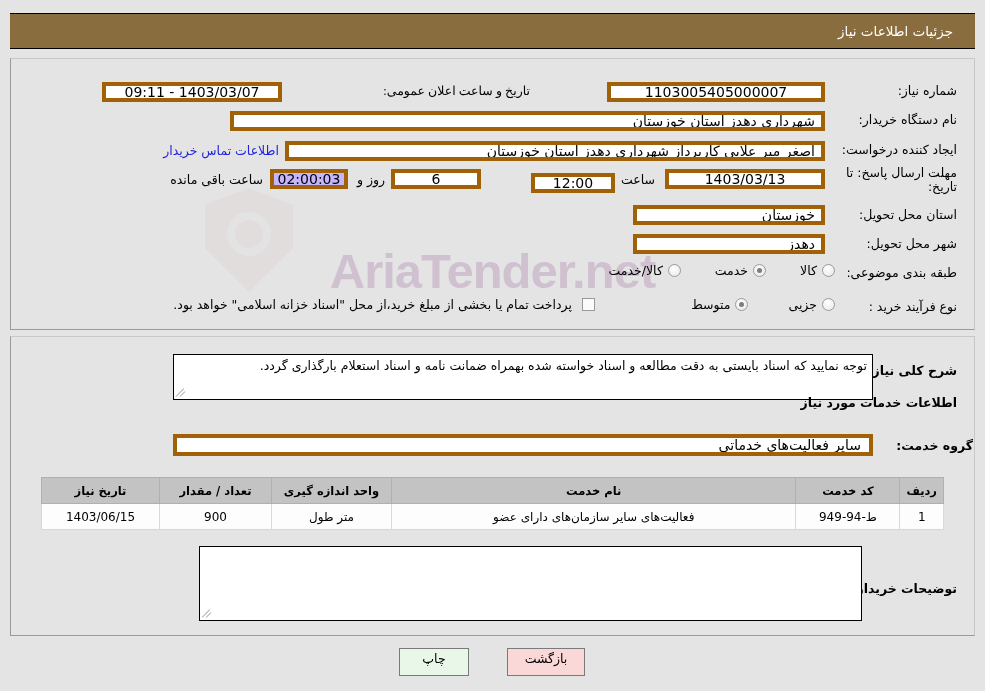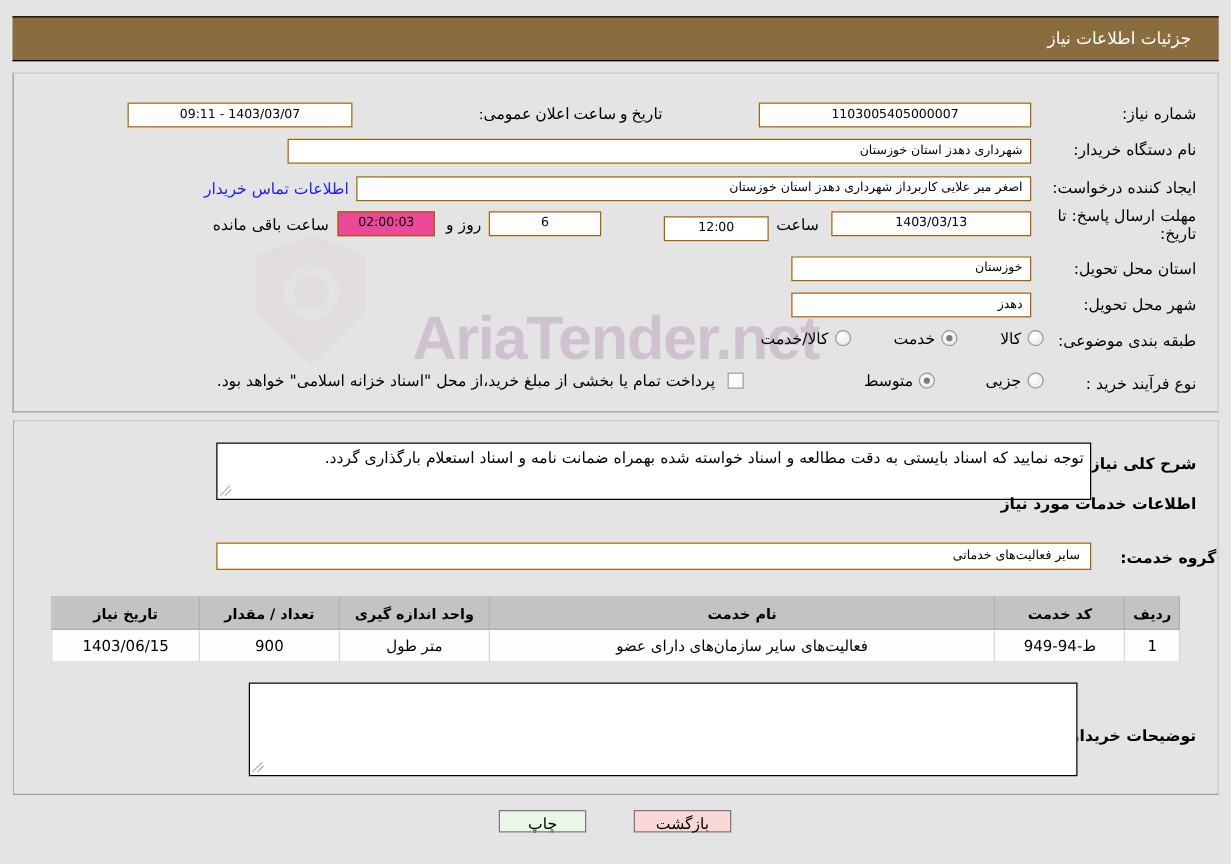--- a/index.html
+++ b/index.html
@@ -37,30 +37,30 @@
   
   .frow {
     position: absolute; display: flex; align-items: center;
     white-space: nowrap;
   }
   .lbl { font-size: 12.5px; color: #000; }
   .lbl-wrap { line-height: 14px; white-space: normal; text-align: right; }
 
   .fld {
     background: #ffffff;
-    border: 1px solid #a16207;
+    border: 4px solid #a16207;
     height: 20px; line-height: 18px;
-    font-size: 10px;
+    font-size: 14px;
     padding: 0 15px;
     text-align: center;
     overflow: hidden;
     display: flex; align-items: center; justify-content: center;
   }
   .fld.rt { justify-content: flex-start; text-align: right; }
-  .fld.cream { background: #ec4899; }
+  .fld.cream { background: #c4b5fd; }
 
   .link-blue { color: #2222dd; font-size: 12.5px; }
 
   
   .radio {
     width: 13px; height: 13px; border-radius: 50%;
     border: 1px solid #9a9a9a;
     background: radial-gradient(circle at 40% 35%, #ffffff 0%, #ededed 70%, #dcdcdc 100%);
     display: inline-block; position: relative; flex: 0 0 auto;
   }
@@ -108,21 +108,21 @@
   }
   table.grid td {
     background: #fdfdfd;
     border: 1px solid #d8d8d8;
     height: 26px; padding: 0 6px; text-align: center;
     font-size: 12px;
   }
 
   
   .btn {
-    position: absolute; height: 18px; min-width: 68px;
+    position: absolute; height: 28px; min-width: 68px;
     border: 1px solid #7a7a7a;
     font-size: 12.5px; line-height: 20px; text-align: center;
     cursor: pointer; padding: 0 10px;
   }
   .btn-print  { background: #e8f7e8; }
   .btn-back   { background: #fbd8d8; }
 
   
   .wm {
     position: absolute; left: 0; right: 0; top: 196px;

